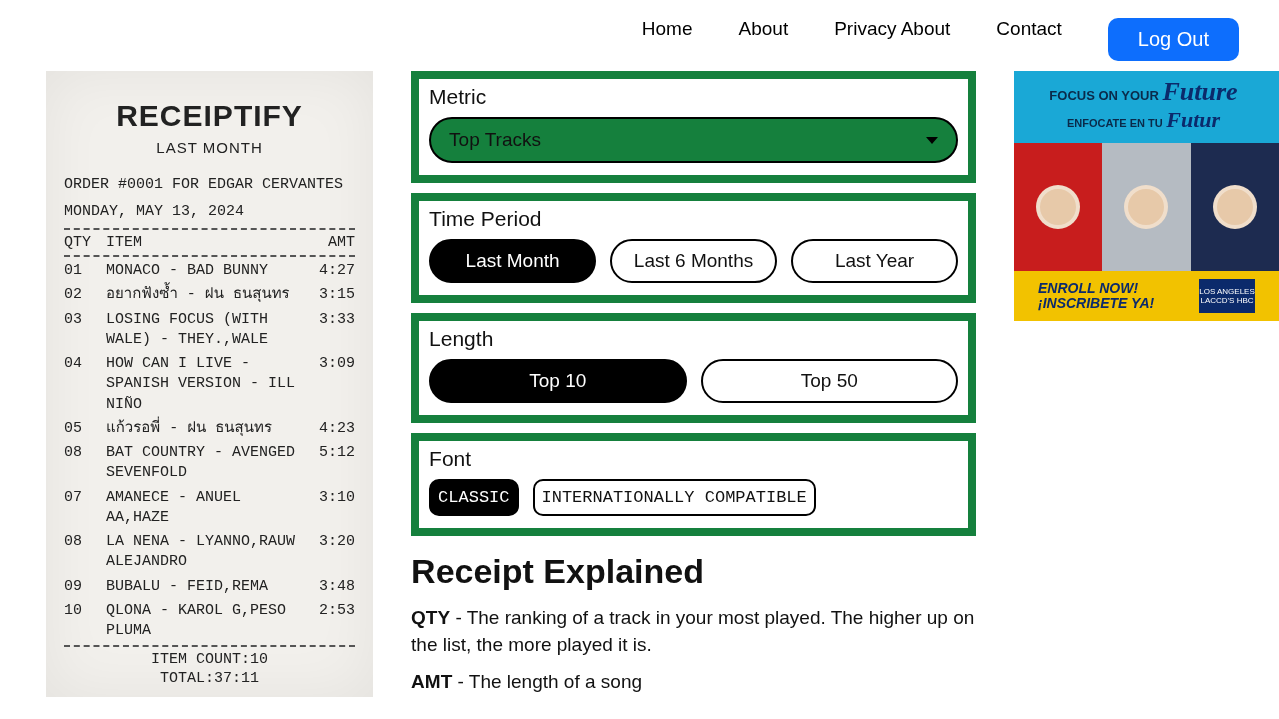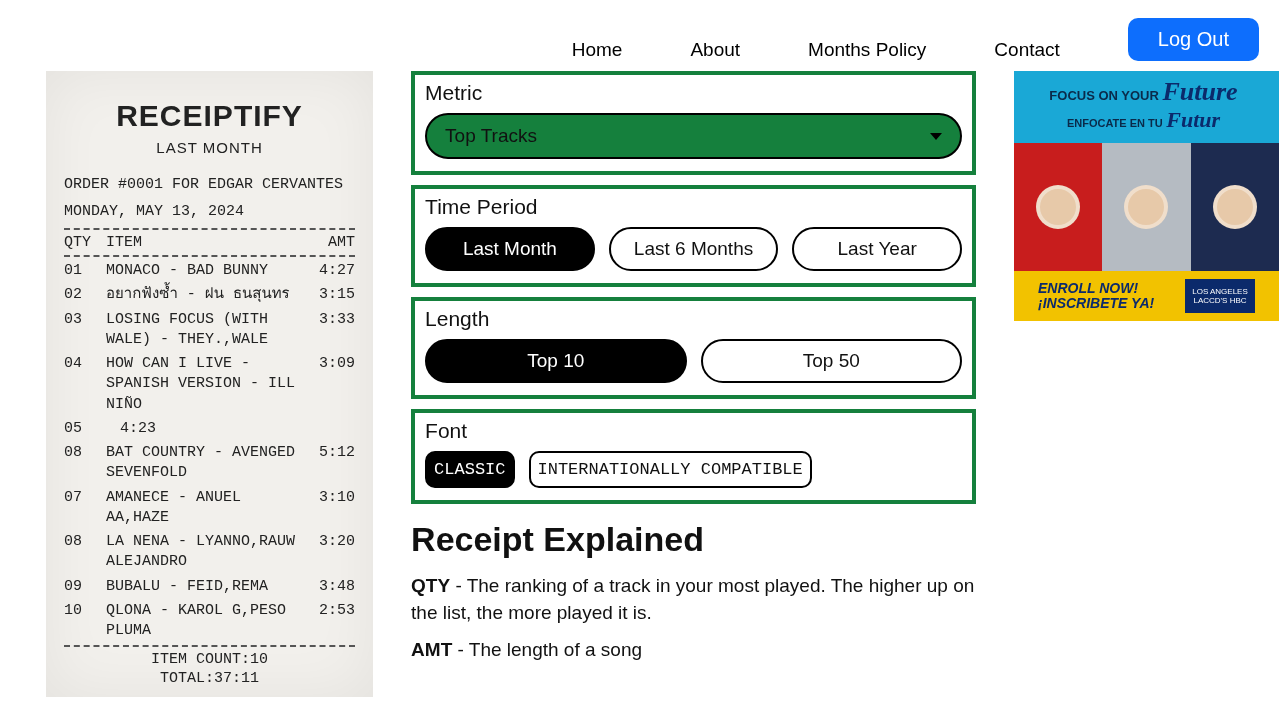--- a/index.html
+++ b/index.html
@@ -6,23 +6,23 @@
   body {
     font-family: Arial, Helvetica, sans-serif;
     background: #fff;
     color: #111;
     width: 1279px;
   }
   
   .topnav {
     display: flex;
     justify-content: flex-end;
-    align-items: flex-end;
-    gap: 68px;
-    padding: 18px 20px 10px 0;
+    align-items: flex-start;
+    gap: 46px;
+    padding: 18px 40px 10px 0;
   }
   .topnav a {
     font-size: 19px;
     color: #000;
     text-decoration: none;
   }
   .logout-btn {
     background: #0d6efd;
     color: #ffffff;
     border: none;
@@ -96,21 +96,21 @@
     margin: 2px 0;
   }
   
   .customize { width: 590px; }
   .customize h2 {
     font-size: 34px;
     font-weight: 800;
     margin: 16px 0 14px;
   }
   .opt-group {
-    border: 4px solid #15803d;
+    border: 8px solid #15803d;
     padding: 6px 10px 12px;
     margin-bottom: 10px;
   }
   .opt-group-label {
     font-size: 21px;
     margin-bottom: 8px;
   }
   .select-box {
     width: 100%;
     border: 2px solid #000;
@@ -209,39 +209,39 @@
     gap: 8px;
   }
   .ad-bottom .enroll {
     font-style: italic;
     font-weight: 800;
     color: #0b2a6b;
     font-size: 14px;
     line-height: 1.1;
   }
   .ad-bottom .logo {
-    width: 70px;
+    width: 56px;
     height: 34px;
     background: #0b2a6b;
     color: #fff;
     font-size: 8px;
     display: flex;
     align-items: center;
     justify-content: center;
     text-align: center;
     margin-left: auto;
   }
 </style>
 </head>
 <body>
 
 <div class="topnav">
   <a href="#">Home</a>
   <a href="#">About</a>
-  <a href="#">Months Policy</a>
+  <a href="#">Privacy About</a>
   <a href="#">Contact</a>
   <button class="logout-btn">Log Out</button>
 </div>
 
 <div class="main-wrap">
 
   <div class="receipt">
     <h1>RECEIPTIFY</h1>
     <div class="receipt-sub">LAST MONTH</div>
     <div class="receipt-meta">ORDER #0001 FOR EDGAR CERVANTES</div>
@@ -269,20 +269,21 @@
           <div class="c-item">LOSING FOCUS (WITH WALE) - THEY.,WALE</div>
           <div class="c-amt">3:33</div>
         </div>
         <div class="rcpt-row">
           <div class="c-qty">04</div>
           <div class="c-item">HOW CAN I LIVE - SPANISH VERSION - ILL NIÑO</div>
           <div class="c-amt">3:09</div>
         </div>
         <div class="rcpt-row">
           <div class="c-qty">05</div>
+          <div class="c-item">แก้วรอพี่ - ฝน ธนสุนทร</div>
           <div class="c-amt">4:23</div>
         </div>
         <div class="rcpt-row">
           <div class="c-qty">08</div>
           <div class="c-item">BAT COUNTRY - AVENGED SEVENFOLD</div>
           <div class="c-amt">5:12</div>
         </div>
         <div class="rcpt-row">
           <div class="c-qty">07</div>
           <div class="c-item">AMANECE - ANUEL AA,HAZE</div>

